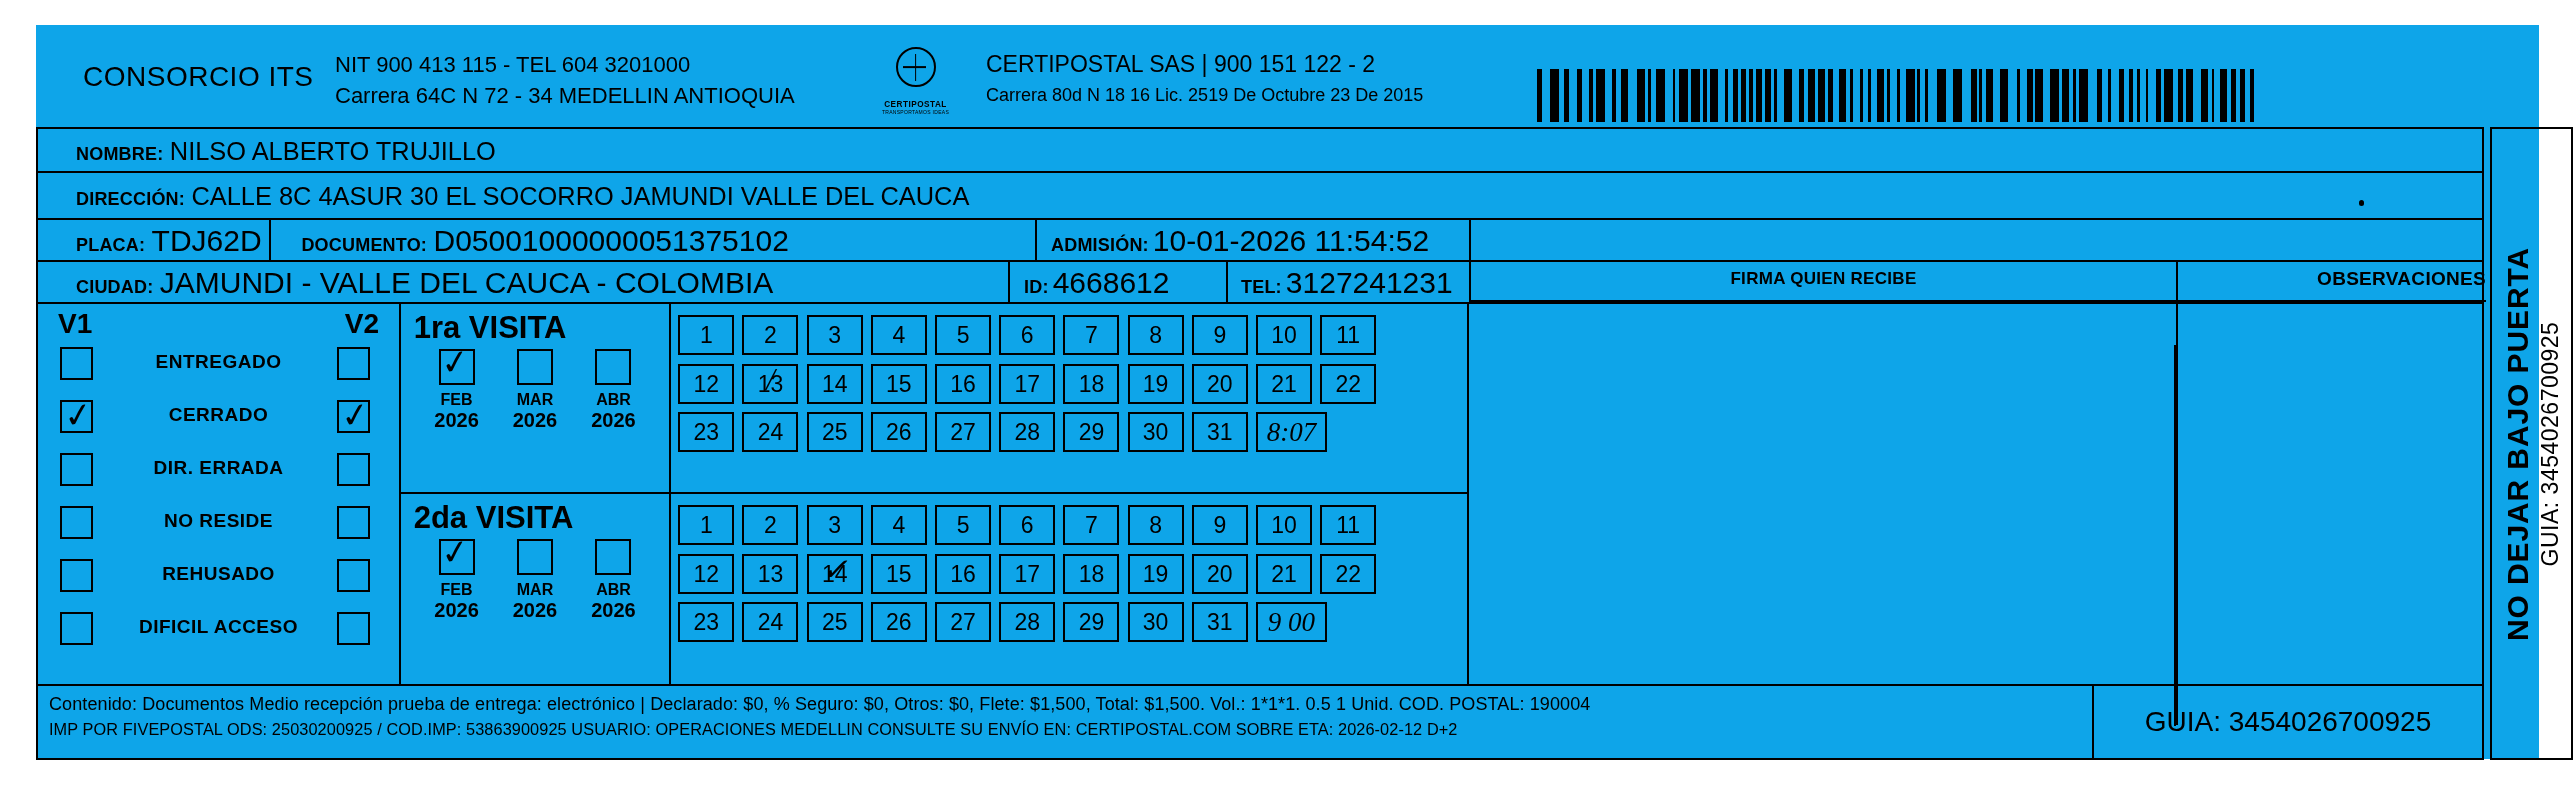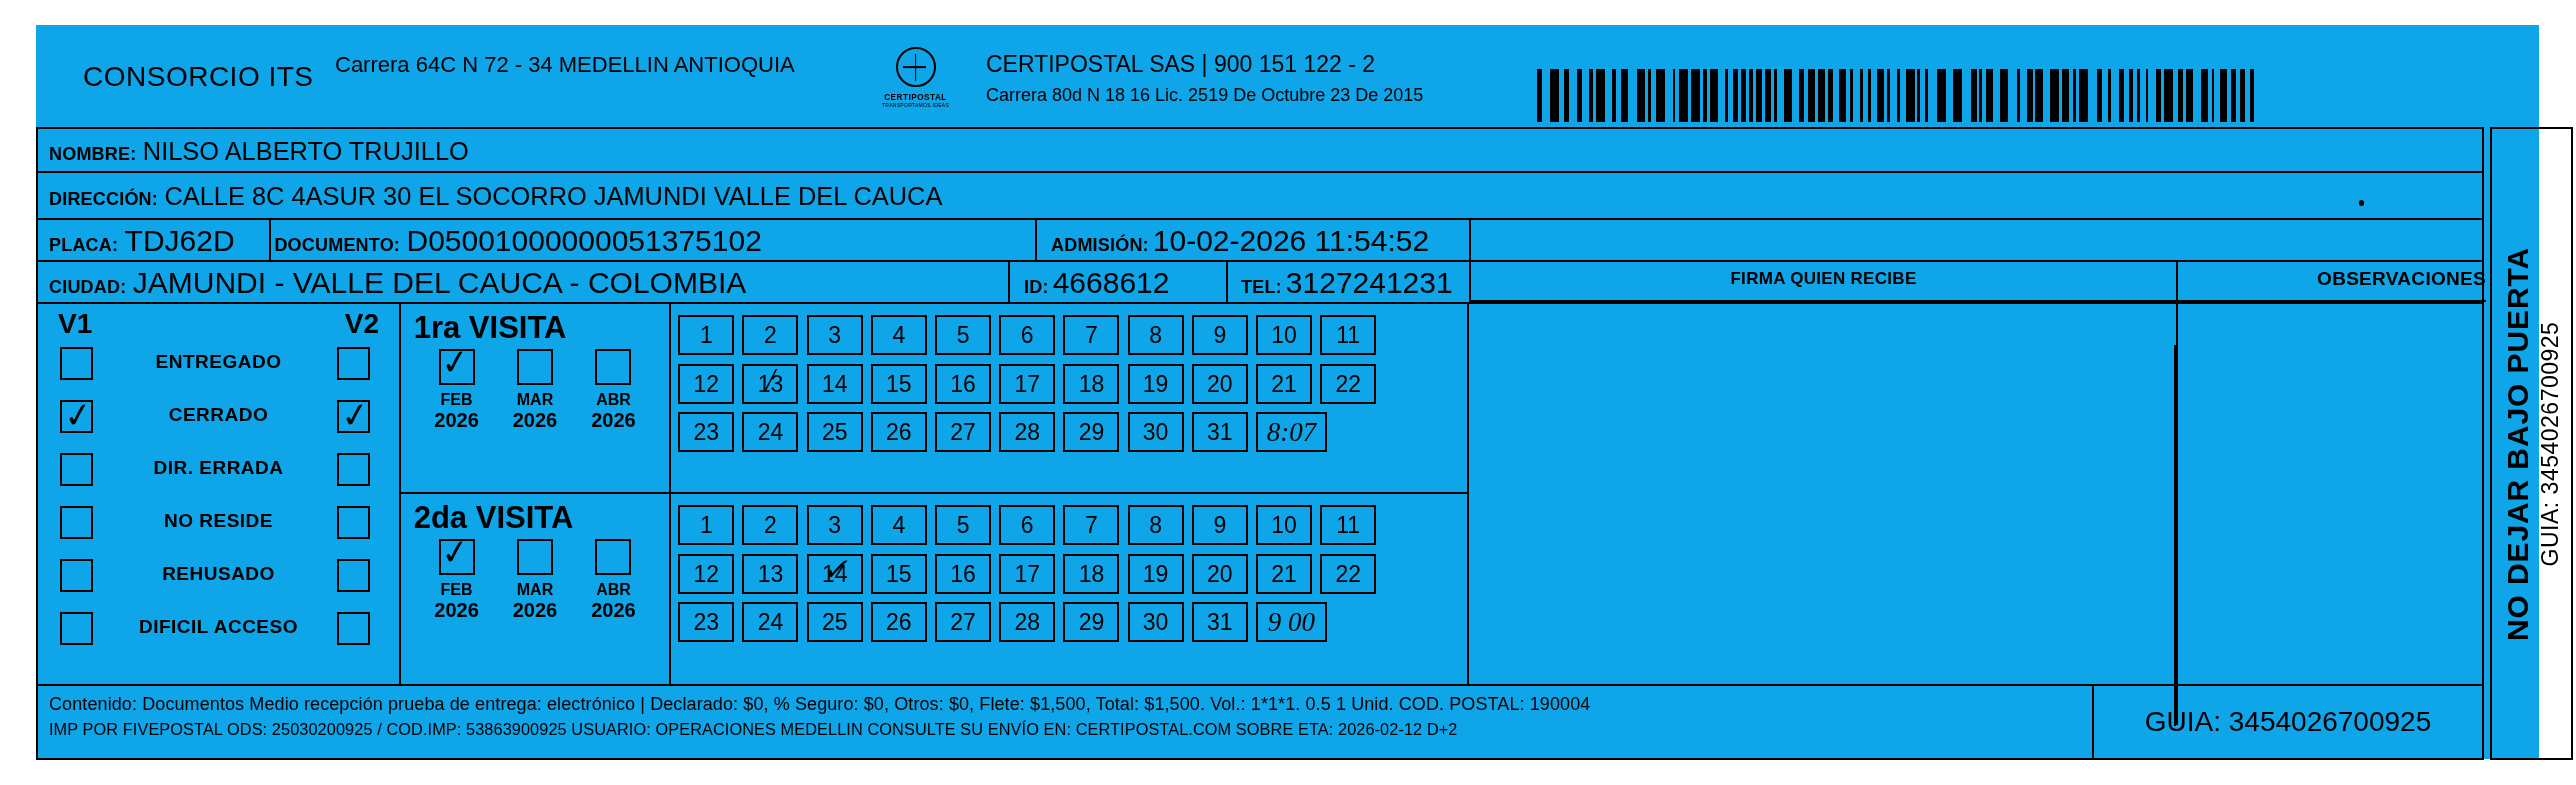--- a/index.html
+++ b/index.html
@@ -8,32 +8,32 @@
   .label{position:absolute;left:36px;top:25.4px;width:2503px;height:734px;background:#0ea5e9;}
 
   
   .hdr{position:relative;height:98px;}
   .consorcio{position:absolute;left:47px;top:36px;font-size:28px;letter-spacing:0.5px;font-family:"Liberation Sans",sans-serif;}
   .hdr-col1{position:absolute;left:299px;top:23.6px;font-size:22px;line-height:31px;}
   .certi-logo{position:absolute;left:825px;top:22px;width:109px;text-align:center;}
   .certi-logo .circ{width:36px;height:36px;border:2.3px solid #000;border-radius:50%;margin:0 auto;position:relative;}
   .certi-logo .circ:before{content:"";position:absolute;left:50%;top:4.5px;width:1.8px;height:27px;background:#000;transform:translateX(-50%);}
   .certi-logo .circ:after{content:"";position:absolute;top:50%;left:5.4px;width:23.6px;height:1.8px;background:#000;transform:translateY(-50%);}
-  .certi-logo .cname{font-size:8.2px;font-weight:bold;letter-spacing:0.5px;margin-top:6px;}
+  .certi-logo .cname{font-size:8.2px;font-weight:bold;letter-spacing:0.5px;margin-top:13px;}
   .certi-logo .csub{font-size:5px;letter-spacing:0.3px;}
   .hdr-col2{position:absolute;left:950px;top:23.6px;font-size:22px;line-height:31px;}
   .hdr-col2 .l1{font-size:23px;}
   .hdr-col2 .l2{font-size:18px;}
   .barcode{position:absolute;left:1501px;top:44px;width:725px;height:53px;}
   .barcode i{display:inline-block;height:53px;background:#000;vertical-align:top;}
 
   .frame{position:absolute;left:0;top:102px;width:2448px;height:633px;border:2.7px solid #000;box-sizing:border-box;}
 
   .row{position:relative;border-bottom:2.3px solid #000;box-sizing:border-box;}
-  .rowtxt{padding-left:11px;font-size:23px;line-height:40px;height:40px;white-space:nowrap;}
+  .rowtxt{padding-left:11px;font-size:23px;line-height:40px;height:40px;white-space:nowrap;margin-left:27px;}
   .k{font-size:18px;font-weight:bold;letter-spacing:0.2px;}
   .v{font-size:25.4px;font-family:"Liberation Sans",sans-serif;}
   .vsm{font-size:30px;}
 
   .r1{height:44px;}
   .r2{height:47px;}
   .r3{height:42px;}
   .r4{height:42px;}
   .r5{height:42px;}
 
@@ -92,20 +92,21 @@
 </style>
 </head>
 <body>
 
 <div class="sheet">
  <div class="label">
 
   <div class="hdr">
     <div class="consorcio">CONSORCIO ITS</div>
     <div class="hdr-col1">
+      <div>NIT 900 413 115 - TEL 604 3201000</div>
       <div>Carrera 64C N 72 - 34 MEDELLIN ANTIOQUIA</div>
     </div>
     <div class="certi-logo">
       <div class="circ"></div>
       <div class="cname">CERTIPOSTAL</div>
       <div class="csub">TRANSPORTAMOS IDEAS</div>
     </div>
     <div class="hdr-col2">
       <div class="l1">CERTIPOSTAL SAS | 900 151 122 - 2</div>
       <div class="l2">Carrera 80d N 18 16  Lic. 2519 De Octubre 23 De 2015</div>
@@ -129,21 +130,21 @@
         <span class="k">PLACA:</span>
         <span class="vsm">TDJ62D</span>
         <span class="cellsep" style="left:231px;"></span>
         <span style="display:inline-block;width:27px;"></span>
         <span class="k">DOCUMENTO:</span>
         <span class="vsm">D05001000000051375102</span>
       </div>
       <div class="cellsep" style="left:997px;"></div>
       <div class="admision">
         <span class="k">ADMISIÓN:</span>
-        <span class="vsm">10-02-2026 11:54:52</span>
+        <span class="vsm">10-01-2026 11:54:52</span>
       </div>
       <div class="cellsep" style="left:1431px;"></div>
     </div>
 
     <div class="row r5">
       <div class="rowtxt" style="line-height:42px;">
         <span class="k">CIUDAD:</span>
         <span class="vsm">JAMUNDI - VALLE DEL CAUCA - COLOMBIA</span>
       </div>
       <div class="cellsep" style="left:970px;"></div>

